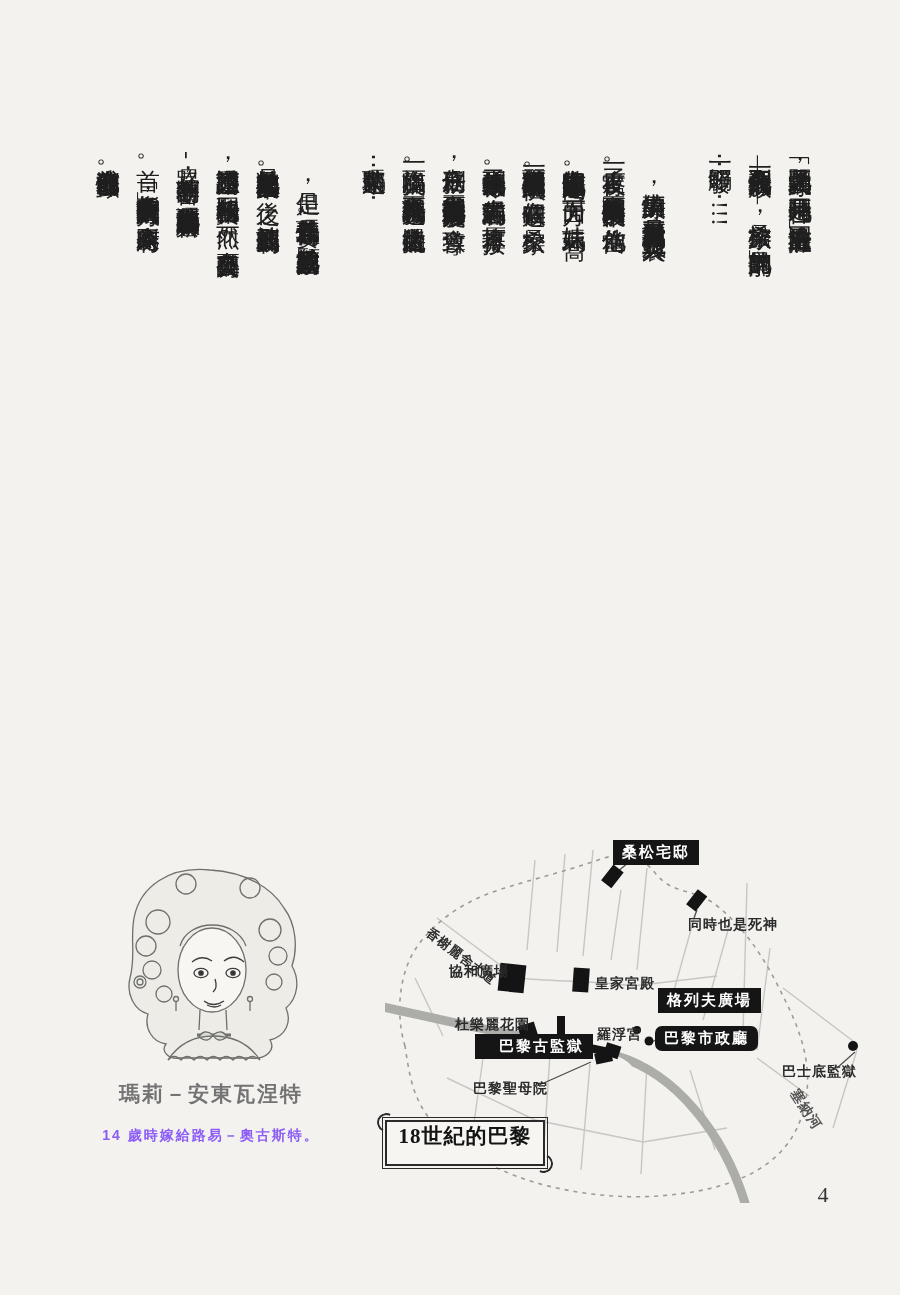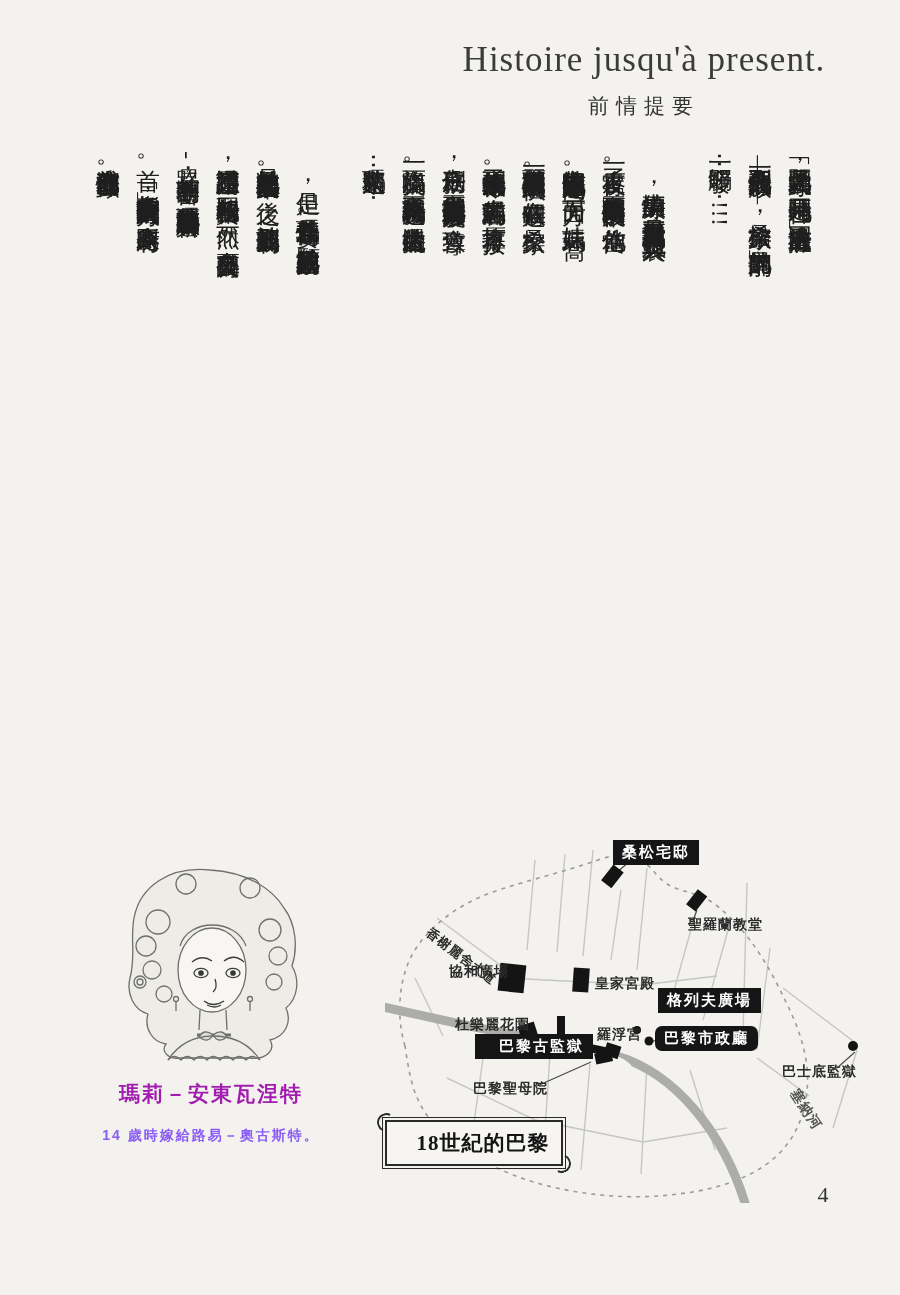--- a/index.html
+++ b/index.html
@@ -22,21 +22,21 @@
   }
   .vpara { margin:0; margin-block-end:26px; white-space:pre-line; }
   .vpara:last-child { margin-block-end:0; }
   .vpara.indent { text-indent:1em; }
 
   
   .portrait { position:absolute; left:98px; top:852px; width:226px; text-align:center; }
   .portrait svg { display:block; margin:0 auto; }
   .portrait-name {
     font-family:"Liberation Sans","DejaVu Sans",sans-serif;
-    font-size:21px; font-weight:bold; letter-spacing:2px; margin-top:16px; color:#a21caf;
+    font-size:21px; font-weight:bold; letter-spacing:2px; margin-top:16px; color:#737373;
   }
   .portrait-caption {
     font-family:"Liberation Sans","DejaVu Sans",sans-serif;
     font-size:14px; font-weight:bold; letter-spacing:2px; margin-top:19px; color:#8b5cf6;
   }
 
   
   .map { position:absolute; left:385px; top:828px; width:500px; height:375px; }
   .map > svg { position:absolute; left:0; top:0; }
   .maplabel {
@@ -46,41 +46,37 @@
   }
   .boxlabel {
     background:#151515; color:#ffffff; padding:3px 9px;
     font-size:15px; letter-spacing:2px;
   }
   .rotlabel { transform-origin:left top; }
 
   .legend {
     position:absolute; left:0; top:292px; width:156px; height:42px;
     border:2px solid #2a2a2a; outline:1px solid #2a2a2a; outline-offset:2px;
-    background:#f6f5f2; display:flex; align-items:center; justify-content:center;
+    background:#f6f5f2; display:flex; align-items:flex-start; justify-content:center;
     font-family:"Liberation Serif","DejaVu Serif",serif;
-    font-size:21px; font-weight:bold; letter-spacing:1px; color:#141414;padding-left:18px;
+    font-size:21px; font-weight:bold; letter-spacing:1px; color:#141414;
   }
   .curl { position:absolute; width:15px; height:15px; border:2px solid #2a2a2a;
     border-radius:50%; border-bottom-color:transparent; border-right-color:transparent; }
   .curl.tl { left:-10px; top:-9px; transform:rotate(-20deg); }
   .curl.br { right:-10px; bottom:-9px; transform:rotate(160deg); }
 
   .pageno { position:absolute; left:808px; top:1182px; width:30px; text-align:center;
     font-size:22px; color:#333; }
 </style>
 </head>
 <body>
 
 <div class="page">
 
-  <div class="header">
-    <div class="title">Histoire jusqu'à present.</div>
-    <div class="subtitle">前情提要</div>
-  </div>
 
   <div class="synopsis">
     <p class="vpara">「既是正義的守門人，同時也是死神。」法國史上擁有最壯
 烈命運的死刑執行人一族——桑松家族，內部的「兄妹爭鬥」
 一觸即發⋯⋯!!!</p>
     <p class="vpara indent">事情的導火線，是哥哥夏爾與裁縫女工瑪莉-珍妮・貝裘共
 度了一夜春宵。夏爾瞭解到身為「男人」的快樂後，他作為當
 家的魄力與自信也隨之水漲船高。而另一方面，妹妹瑪莉-喬
 瑟夫卻對改頭換面一般的哥哥感到不快。在這個時候，桑松家
 也接到了新的死刑執行命令。志得意滿的瑪莉，原本打算接下
@@ -192,21 +188,21 @@
         <rect x="210" y="224" width="17" height="11" transform="rotate(-12 218 229)"></rect>
         <circle cx="252" cy="202" r="4"></circle>
         <circle cx="264" cy="213" r="4.5"></circle>
         <circle cx="468" cy="218" r="5"></circle>
       </g>
       <path d="M176,188 L176,214 L224,224" stroke="#141414" stroke-width="8" fill="none"></path>
       <rect x="220" y="216" width="15" height="13" transform="rotate(18 227 222)" fill="#141414"></rect>
     </svg>
 
     <div class="maplabel boxlabel" style="left:228px; top:4px;margin-top:8px;">桑松宅邸</div>
-    <div class="maplabel" style="left:303px; top:88px;">聖羅蘭教堂</div>
+    <div class="maplabel" style="left:303px; top:88px;">同時也是死神</div>
     <div class="maplabel rotlabel" style="left:48px; top:96px; transform:rotate(37deg); font-size:13px;">香榭麗舍大道</div>
     <div class="maplabel" style="left:52px; top:135px;margin-left:12px;">協和廣場</div>
     <div class="maplabel" style="left:210px; top:147px;">皇家宮殿</div>
     <div class="maplabel boxlabel" style="left:273px; top:160px;">格列夫廣場</div>
     <div class="maplabel" style="left:70px; top:188px;">杜樂麗花園</div>
     <div class="maplabel" style="left:212px; top:198px;">羅浮宮</div>
     <div class="maplabel boxlabel" style="left:270px; top:198px;border-radius:7px;">巴黎市政廳</div>
     <div class="maplabel boxlabel" style="left:90px; top:206px;padding-left:24px;">巴黎古監獄</div>
     <div class="maplabel" style="left:397px; top:235px;">巴士底監獄</div>
     <div class="maplabel" style="left:88px; top:252px;">巴黎聖母院</div>

